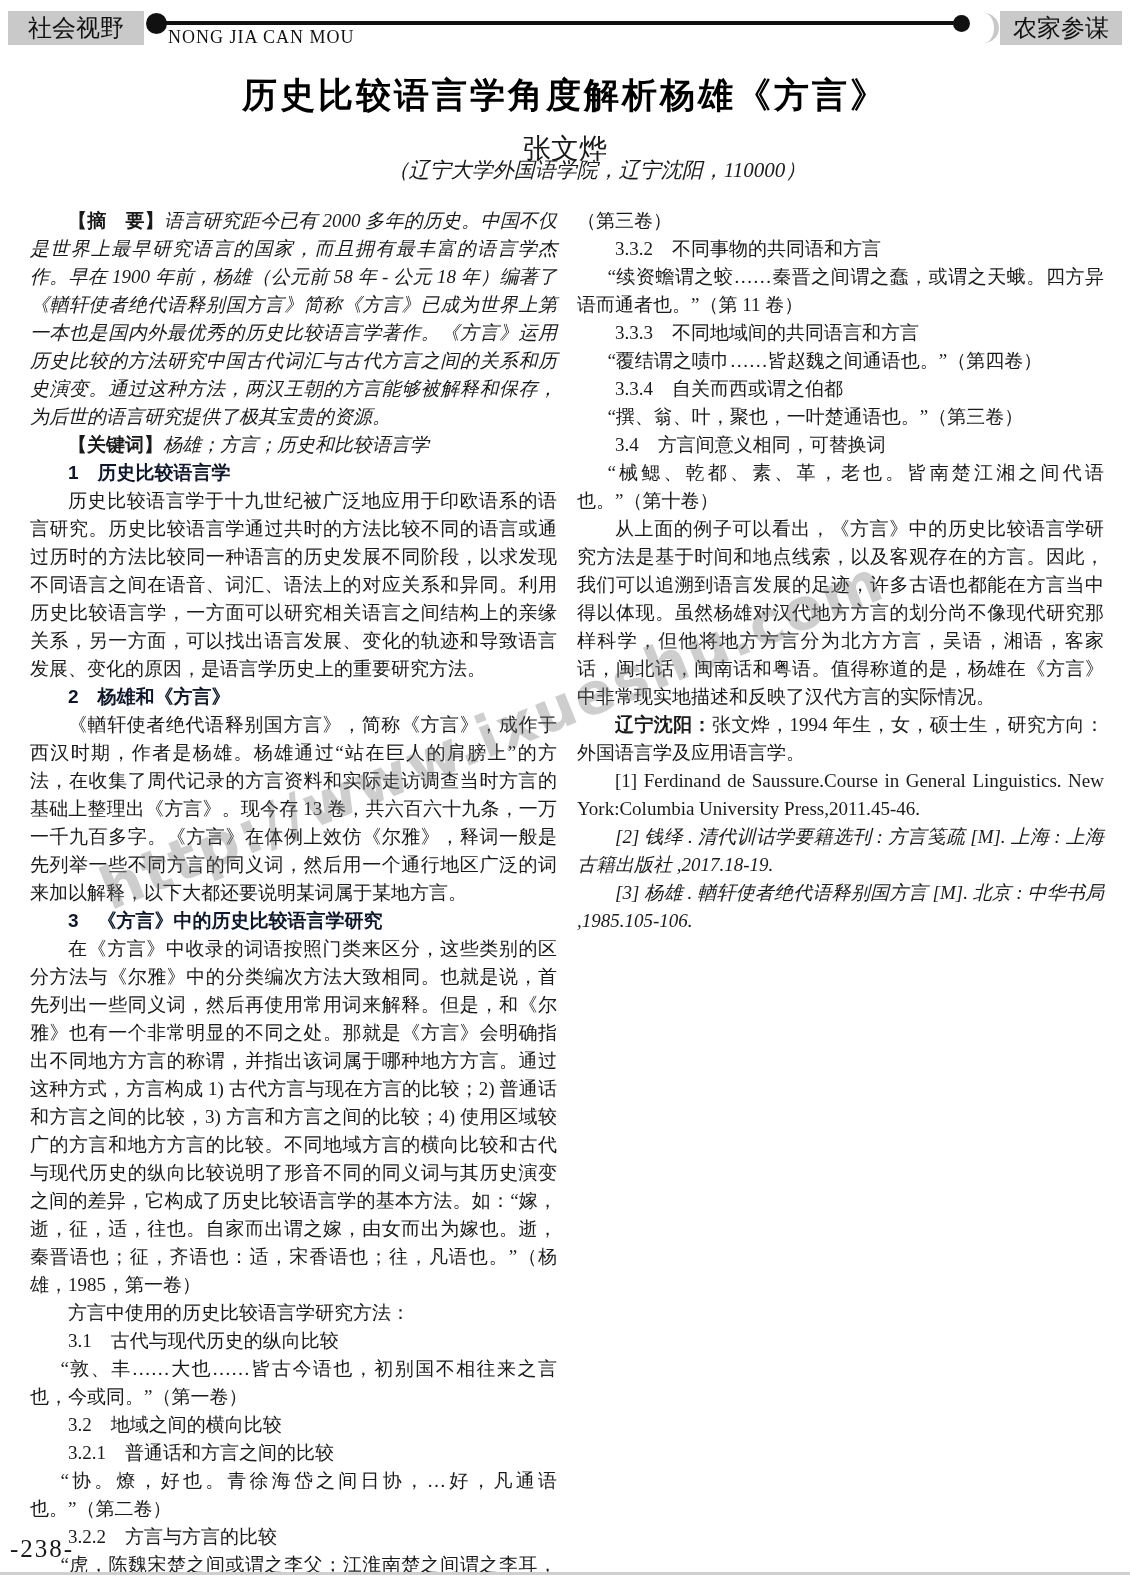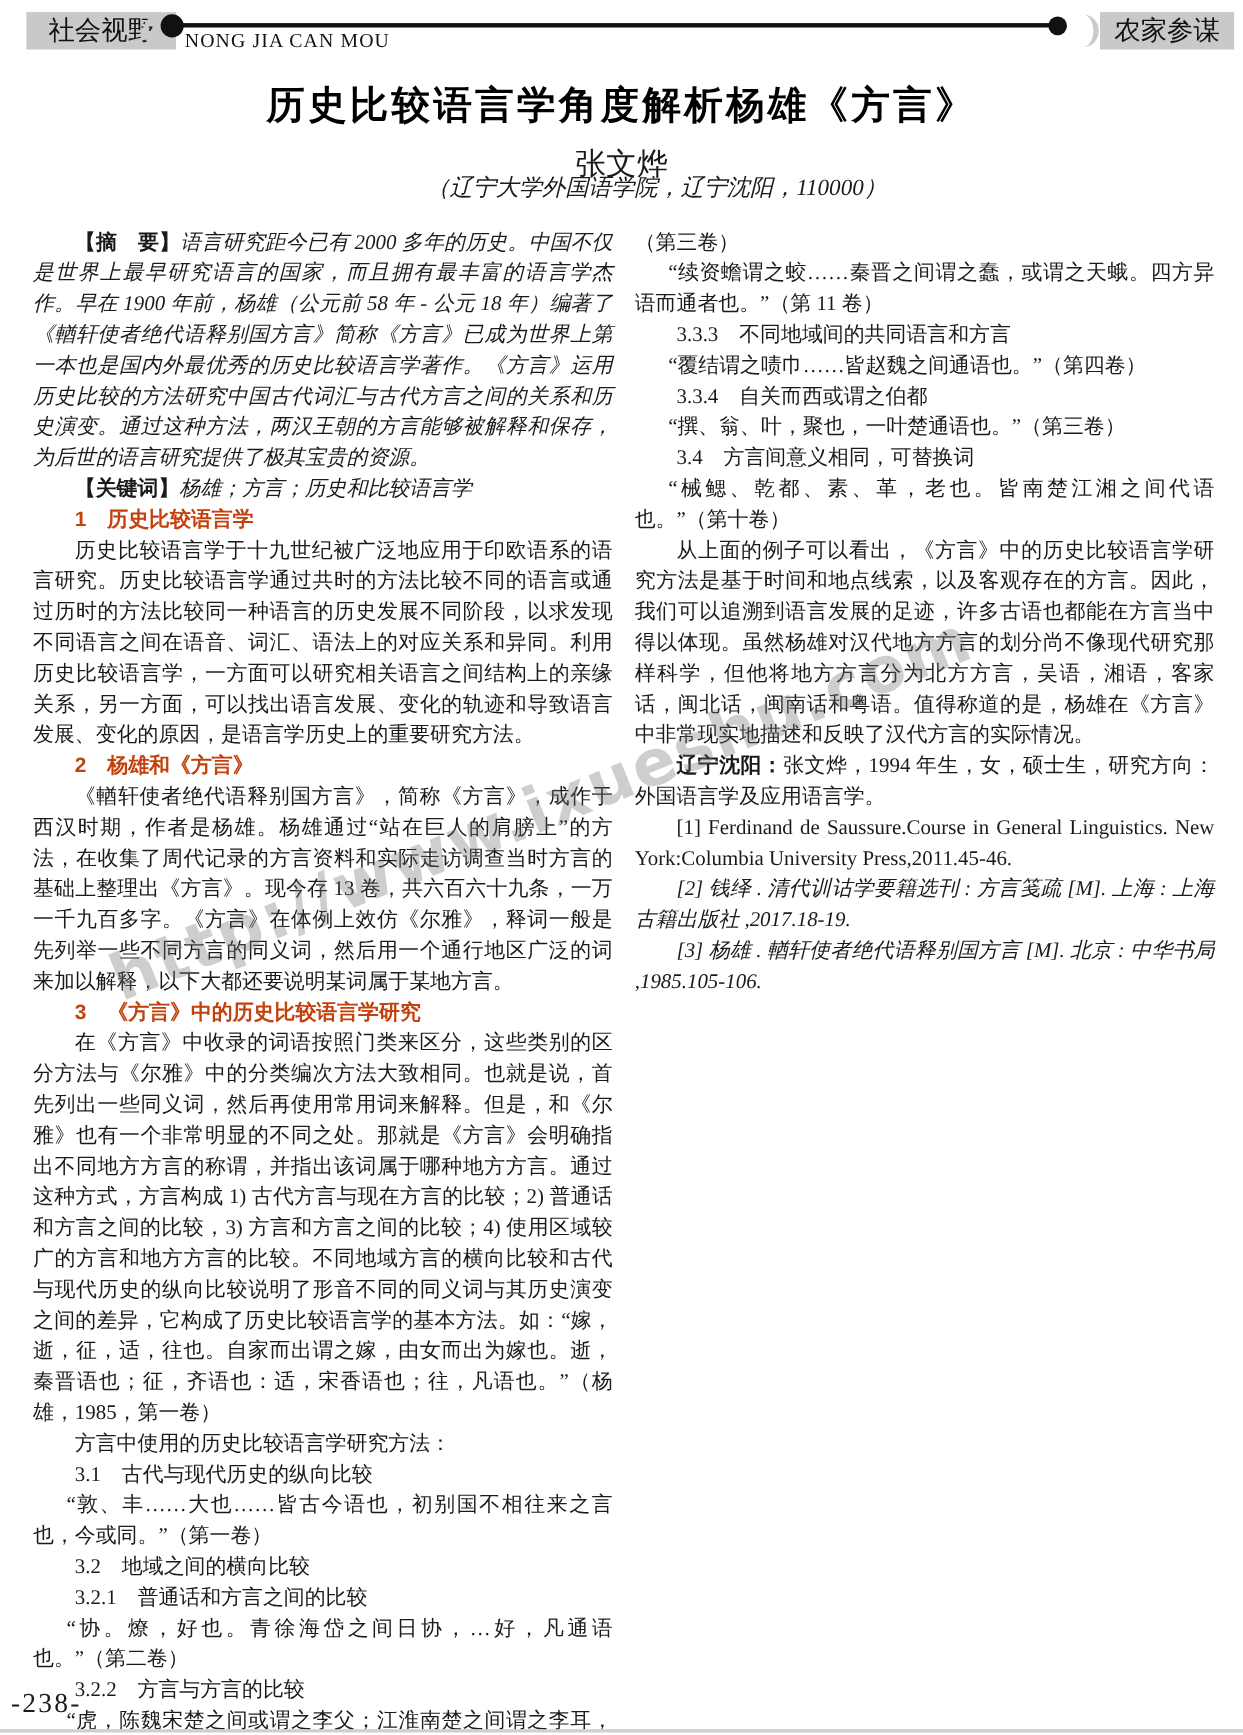--- a/index.html
+++ b/index.html
@@ -7,21 +7,21 @@
     width:1130px;height:1577px;position:relative;overflow:hidden;
     background:#ffffff;color:#1a1a1a;
     font-family:"Liberation Serif","DejaVu Serif",serif;
   }
   
   .badge{
     position:absolute;top:11px;height:34px;background:#c9c9c9;color:#111;
     font-family:"Liberation Sans","DejaVu Sans",sans-serif;
     font-size:24px;line-height:34px;text-align:center;
   }
-  .badge-left{left:24px;width:136px;text-align:center;}
+  .badge-left{left:8px;width:136px;text-align:center;}
   .badge-right{left:1000px;width:122px;}
   .arc{position:absolute;top:13px;width:12px;height:30px;}
   .arc-left{left:130px;border-left:5px solid #c9c9c9;border-radius:16px 0 0 16px;}
   .arc-right{left:982px;border-right:5px solid #c9c9c9;border-radius:0 16px 16px 0;}
   .hdr-dot{position:absolute;background:#111;border-radius:50%;}
   .hdr-dot-left{left:146px;top:13px;width:21px;height:21px;}
   .hdr-dot-right{left:953px;top:15px;width:17px;height:17px;}
   .hdr-line{position:absolute;left:160px;top:21px;width:800px;height:4px;background:#111;}
   .hdr-sub{
     position:absolute;left:168px;top:27px;
@@ -43,21 +43,21 @@
   .col p{margin:0;text-indent:2em;}
   .col p.cont{text-indent:0;}
   .col p.quote{text-indent:1.6em;}
   .kai{font-style:italic;}
   .blabel{
     font-family:"Liberation Sans","DejaVu Sans",sans-serif;
     font-weight:bold;font-style:normal;
   }
   .h2{
     font-family:"Liberation Sans","DejaVu Sans",sans-serif;
-    font-weight:bold;color:#c2410c;
+    font-weight:bold;color:#0f172a;
   }
   .refhead{
     font-family:"Liberation Sans","DejaVu Sans",sans-serif;
     font-weight:bold;
   }
   
   .watermark{
     position:absolute;left:103px;top:858px;z-index:3;pointer-events:none;
     transform:rotate(-22deg);transform-origin:0 50%;
     font-family:"DejaVu Sans","Liberation Sans",sans-serif;
@@ -101,20 +101,21 @@
   <p>3.2　地域之间的横向比较</p>
   <p>3.2.1　普通话和方言之间的比较</p>
   <p class="quote">“协。燎，好也。青徐海岱之间日协，…好，凡通语也。”（第二卷）</p>
   <p>3.2.2　方言与方言的比较</p>
   <p class="quote">“虎，陈魏宋楚之间或谓之李父；江淮南楚之间谓之李耳，或谓之于欲；自关而西或谓之伯都。”（第八卷）</p>
 
 </div>
 
 <div class="col col-right">
   <p class="cont">（第三卷）</p>
+  <p>3.3.2　不同事物的共同语和方言</p>
   <p class="quote">“续资蟾谓之蛟……秦晋之间谓之蠢，或谓之天蛾。四方异语而通者也。”（第 11 卷）</p>
   <p>3.3.3　不同地域间的共同语言和方言</p>
   <p class="quote">“覆结谓之啧巾……皆赵魏之间通语也。”（第四卷）</p>
   <p>3.3.4　自关而西或谓之伯都</p>
   <p class="quote">“撰、翁、叶，聚也，一叶楚通语也。”（第三卷）</p>
   <p>3.4　方言间意义相同，可替换词</p>
   <p class="quote">“械鳃、乾都、素、革，老也。皆南楚江湘之间代语也。”（第十卷）</p>
   <p>从上面的例子可以看出，《方言》中的历史比较语言学研究方法是基于时间和地点线索，以及客观存在的方言。因此，我们可以追溯到语言发展的足迹，许多古语也都能在方言当中得以体现。虽然杨雄对汉代地方方言的划分尚不像现代研究那样科学，但他将地方方言分为北方方言，吴语，湘语，客家话，闽北话，闽南话和粤语。值得称道的是，杨雄在《方言》中非常现实地描述和反映了汉代方言的实际情况。</p>
   <p><span class="blabel">辽宁沈阳：</span><span>张文烨，1994 年生，女，硕士生，研究方向：外国语言学及应用语言学。</span></p>
   <p>[1] Ferdinand de Saussure.Course in General Linguistics. New York:Columbia University Press,2011.45-46.</p>

